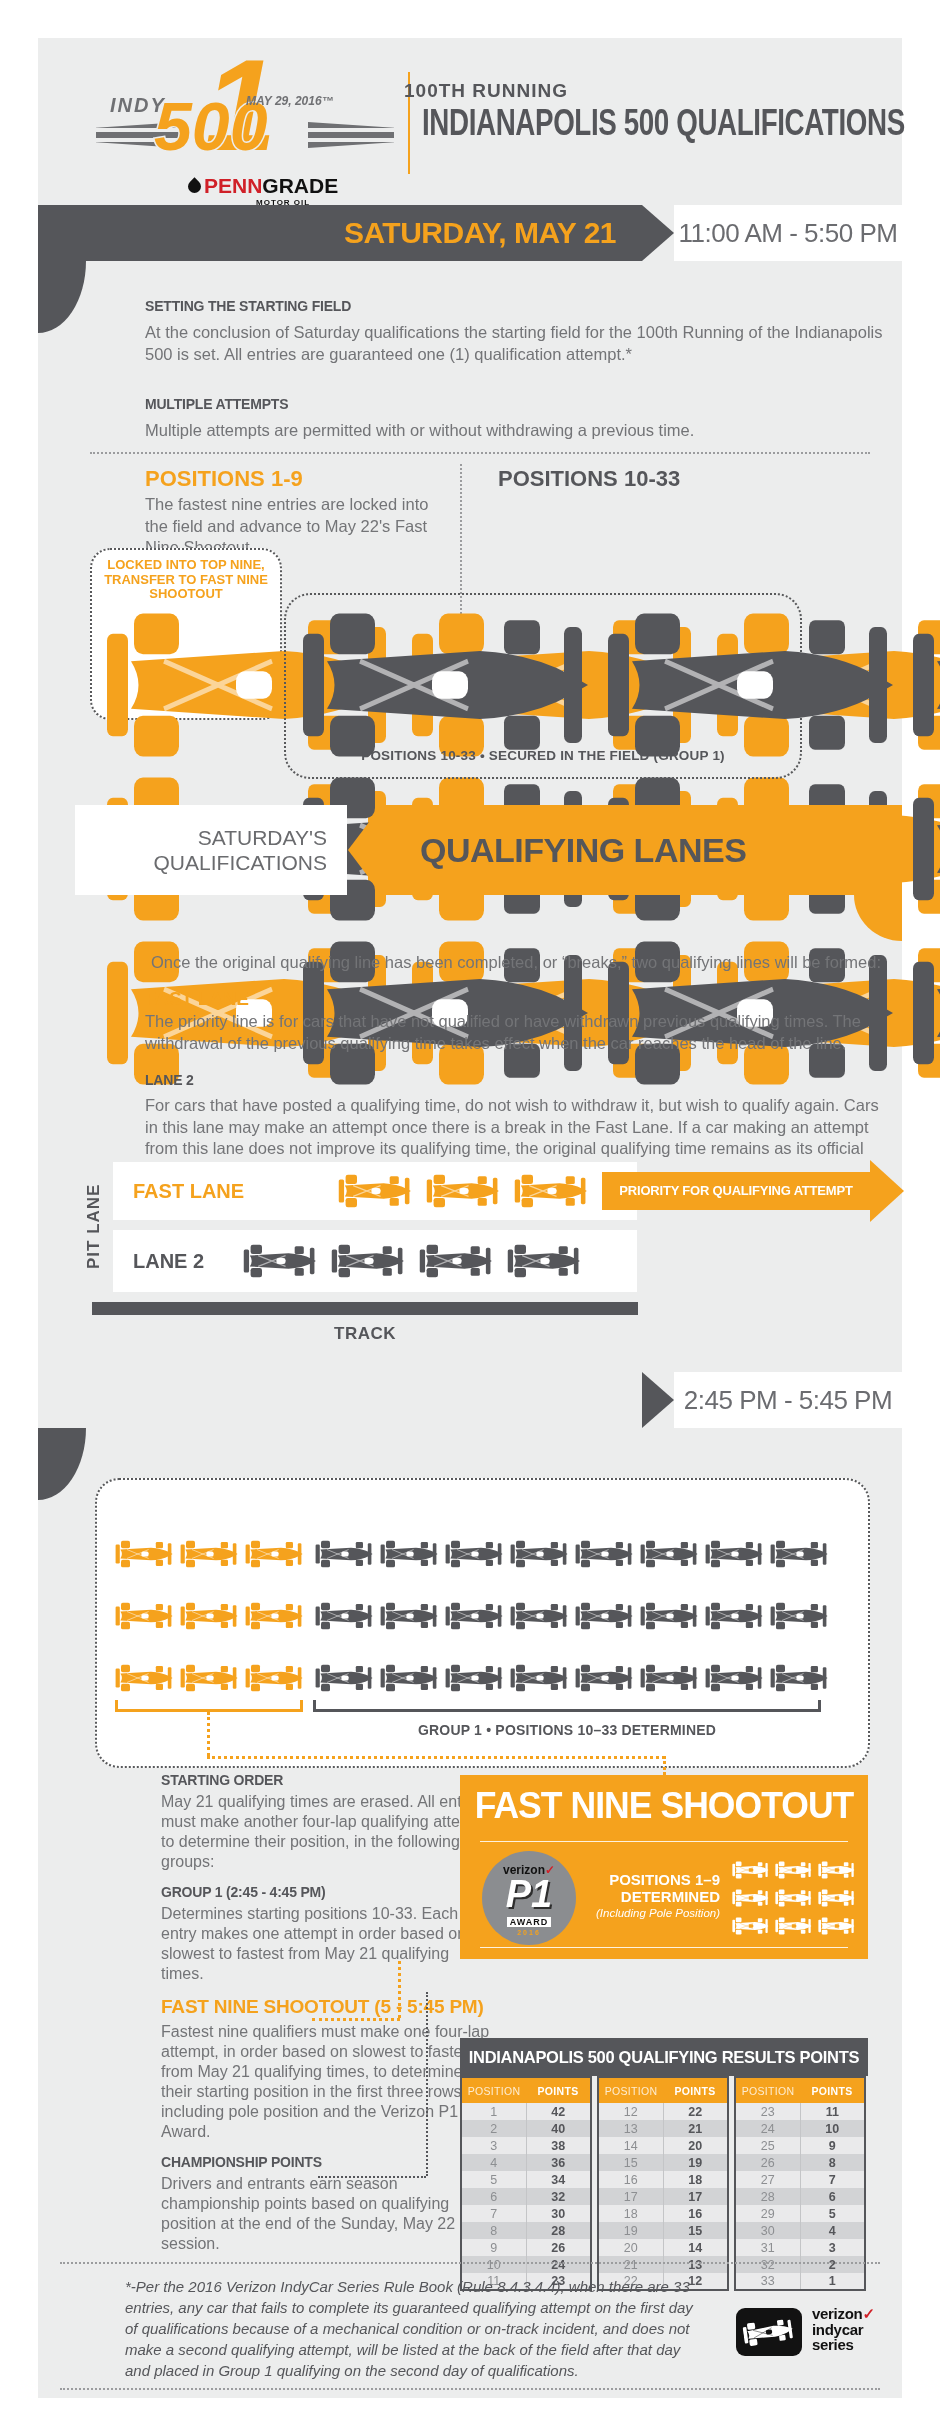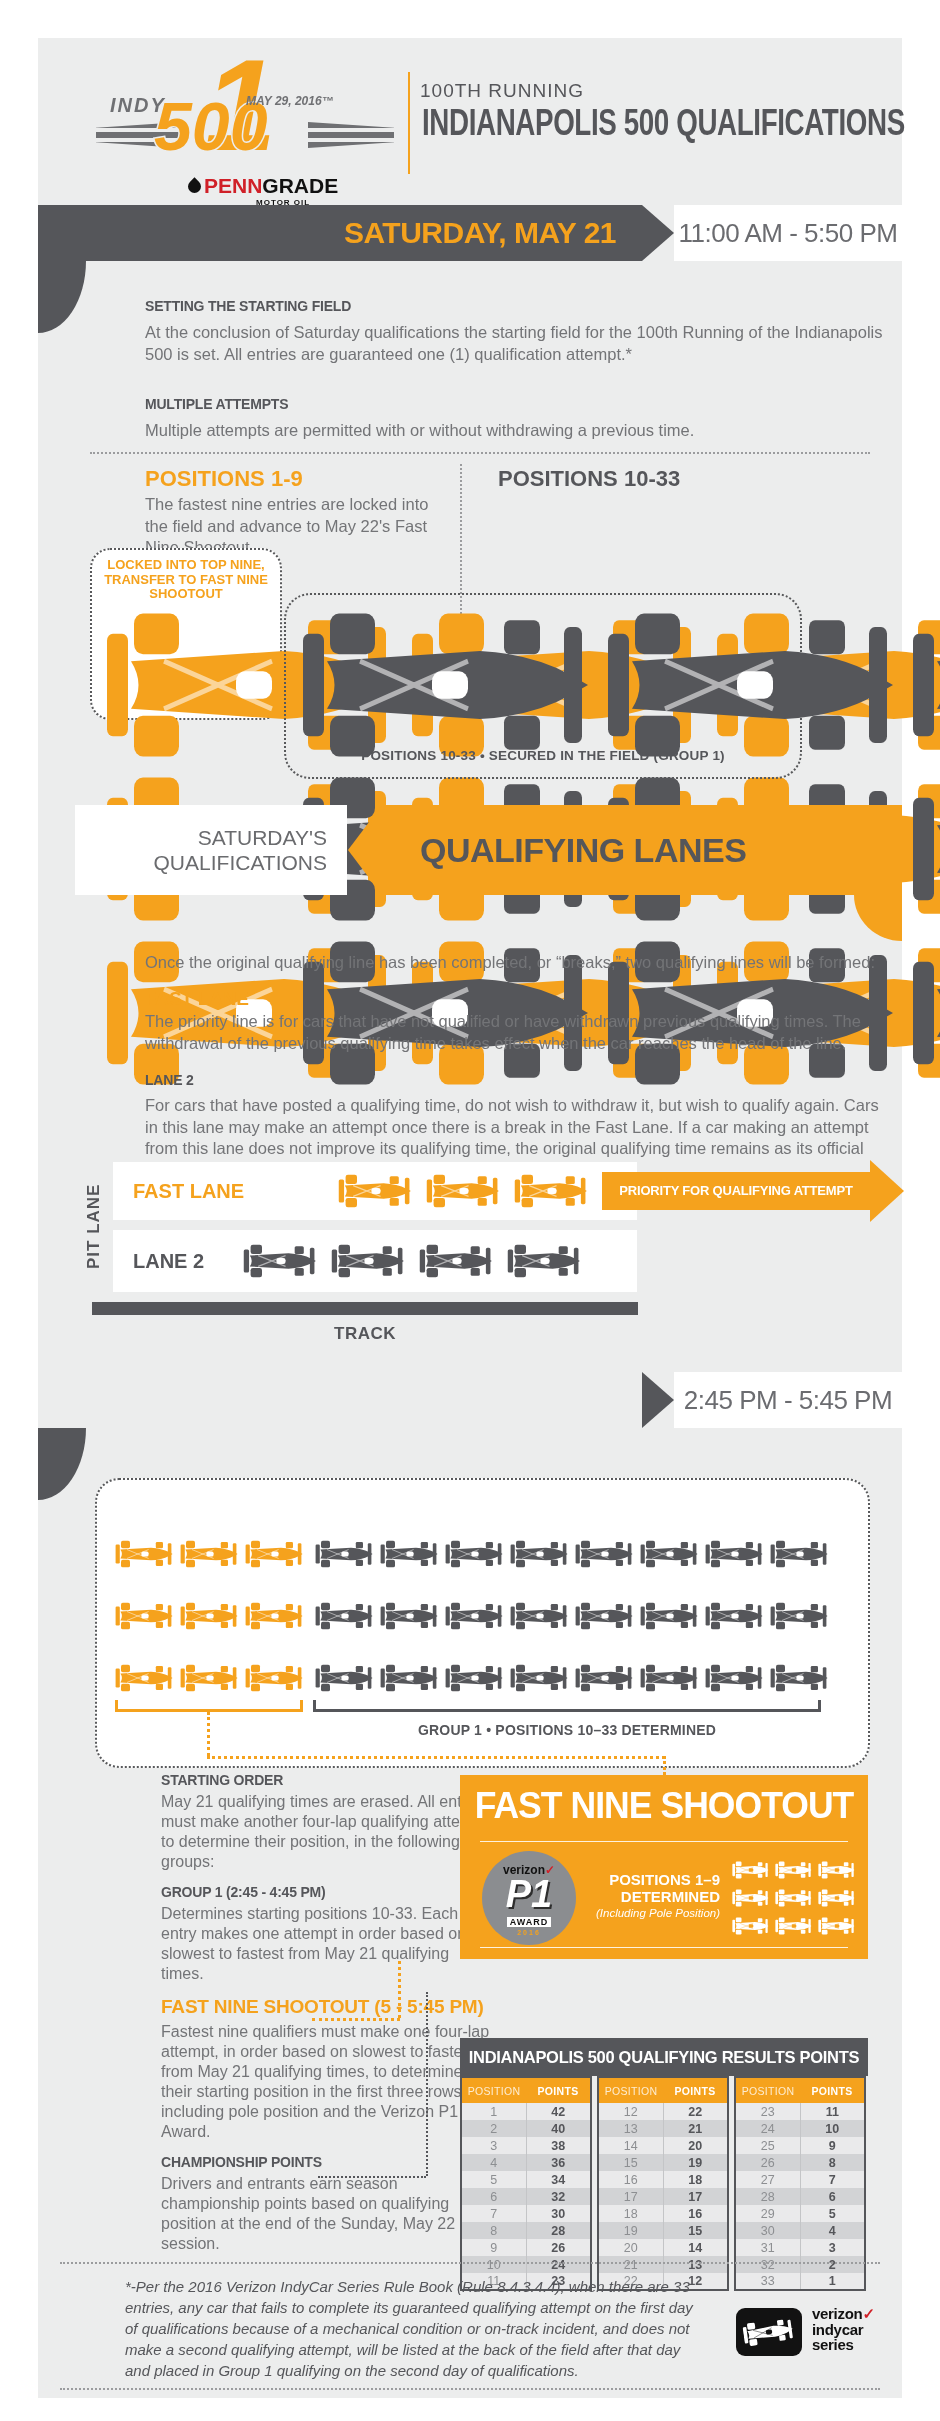--- a/index.html
+++ b/index.html
@@ -20,21 +20,21 @@
   .logo-indy{left:14px;top:36px;font-size:20px;font-weight:bold;font-style:italic;color:#6F7073;letter-spacing:2px;}
   .logo-one{left:108px;top:-18px;font-size:130px;line-height:1;font-weight:bold;font-style:italic;color:var(--orange);}
   .logo-500{left:58px;top:34px;font-size:68px;line-height:1;font-weight:bold;font-style:italic;color:var(--orange);-webkit-text-stroke:3px var(--bg);paint-order:stroke fill;}
   .logo-may{left:150px;top:36px;font-size:12px;font-weight:bold;font-style:italic;color:#6F7073;white-space:nowrap;}
   .logo-penn{left:92px;top:116px;white-space:nowrap;}
   .drop{display:inline-block;width:13px;height:13px;background:#111;border-radius:0 50% 50% 50%;transform:rotate(45deg);margin-right:3px;}
   .penn{font-size:21px;font-weight:bold;color:#D02028;}
   .grade{font-size:21px;font-weight:bold;color:#111;}
   .motoroil{left:160px;top:140px;font-size:8px;font-weight:bold;color:#111;letter-spacing:1px;}
   .hdr-divider{left:408px;top:72px;width:2px;height:102px;background:var(--orange);}
-  .hdr-running{left:420px;top:80px;font-size:19px;font-weight:normal;color:var(--dark);letter-spacing:1px;}
+  .hdr-running{left:404px;top:80px;font-size:19px;font-weight:bold;color:var(--dark);letter-spacing:1px;}
   .hdr-title{left:422px;top:102px;font-size:37px;font-weight:bold;color:var(--dark);white-space:nowrap;transform:scaleX(.75);transform-origin:left top;letter-spacing:-.5px;}
 
   
   .day-bar{height:56px;background:var(--dark);}
   .day-bar .day-label{position:absolute;right:26px;top:0;line-height:56px;font-size:30px;font-weight:bold;color:var(--orange);letter-spacing:-.5px;}
   .day-point{width:0;height:0;border-top:28px solid transparent;border-bottom:28px solid transparent;border-left:32px solid var(--dark);}
   .day-time{height:56px;background:#fff;text-align:center;line-height:56px;font-size:26px;color:#6B6C70;letter-spacing:-.5px;}
   .ribbon-tail{width:48px;height:72px;background:var(--dark);border-radius:0 0 100% 0;}
 
   
@@ -271,21 +271,21 @@
 
   <div class="abs" id="ql-white">
     <div>SATURDAY'S</div>
     <div>QUALIFICATIONS</div>
   </div>
   <div class="abs" id="ql-orange">
     <span>QUALIFYING LANES</span>
   </div>
   <div class="abs" id="ql-tail"></div>
 
-  <div class="abs body-txt" style="left:145px;top:952px;width:742px;">Once the original qualifying line has been completed, or “breaks,” two qualifying lines will be formed:</div>
+  <div class="abs body-txt" style="left:145px;top:952px;width:742px;text-align:center;">Once the original qualifying line has been completed, or “breaks,” two qualifying lines will be formed:</div>
   <div class="abs h-orange" style="left:145px;top:988px;">FAST LANE</div>
   <div class="abs body-txt" style="left:145px;top:1011px;width:748px;">The priority line is for cars that have not qualified or have withdrawn previous qualifying times. The withdrawal of the previous qualifying time takes effect when the car reaches the head of the line.</div>
   <div class="abs h-dark" style="left:145px;top:1072px;">LANE 2</div>
   <div class="abs body-txt" style="left:145px;top:1095px;width:748px;">For cars that have posted a qualifying time, do not wish to withdraw it, but wish to qualify again. Cars in this lane may make an attempt once there is a break in the Fast Lane. If a car making an attempt from this lane does not improve its qualifying time, the original qualifying time remains as its official attempt.</div>
 
   <div class="abs" id="pitlane-label">PIT LANE</div>
   <div class="abs lane-row" id="fastlane-row">
     <span class="lane-label" style="color:var(--orange);">FAST LANE</span>
     <div class="cars orange lane-cars" style="position:absolute;left:225px;top:12px;gap:12px;">
         <svg class="car">

